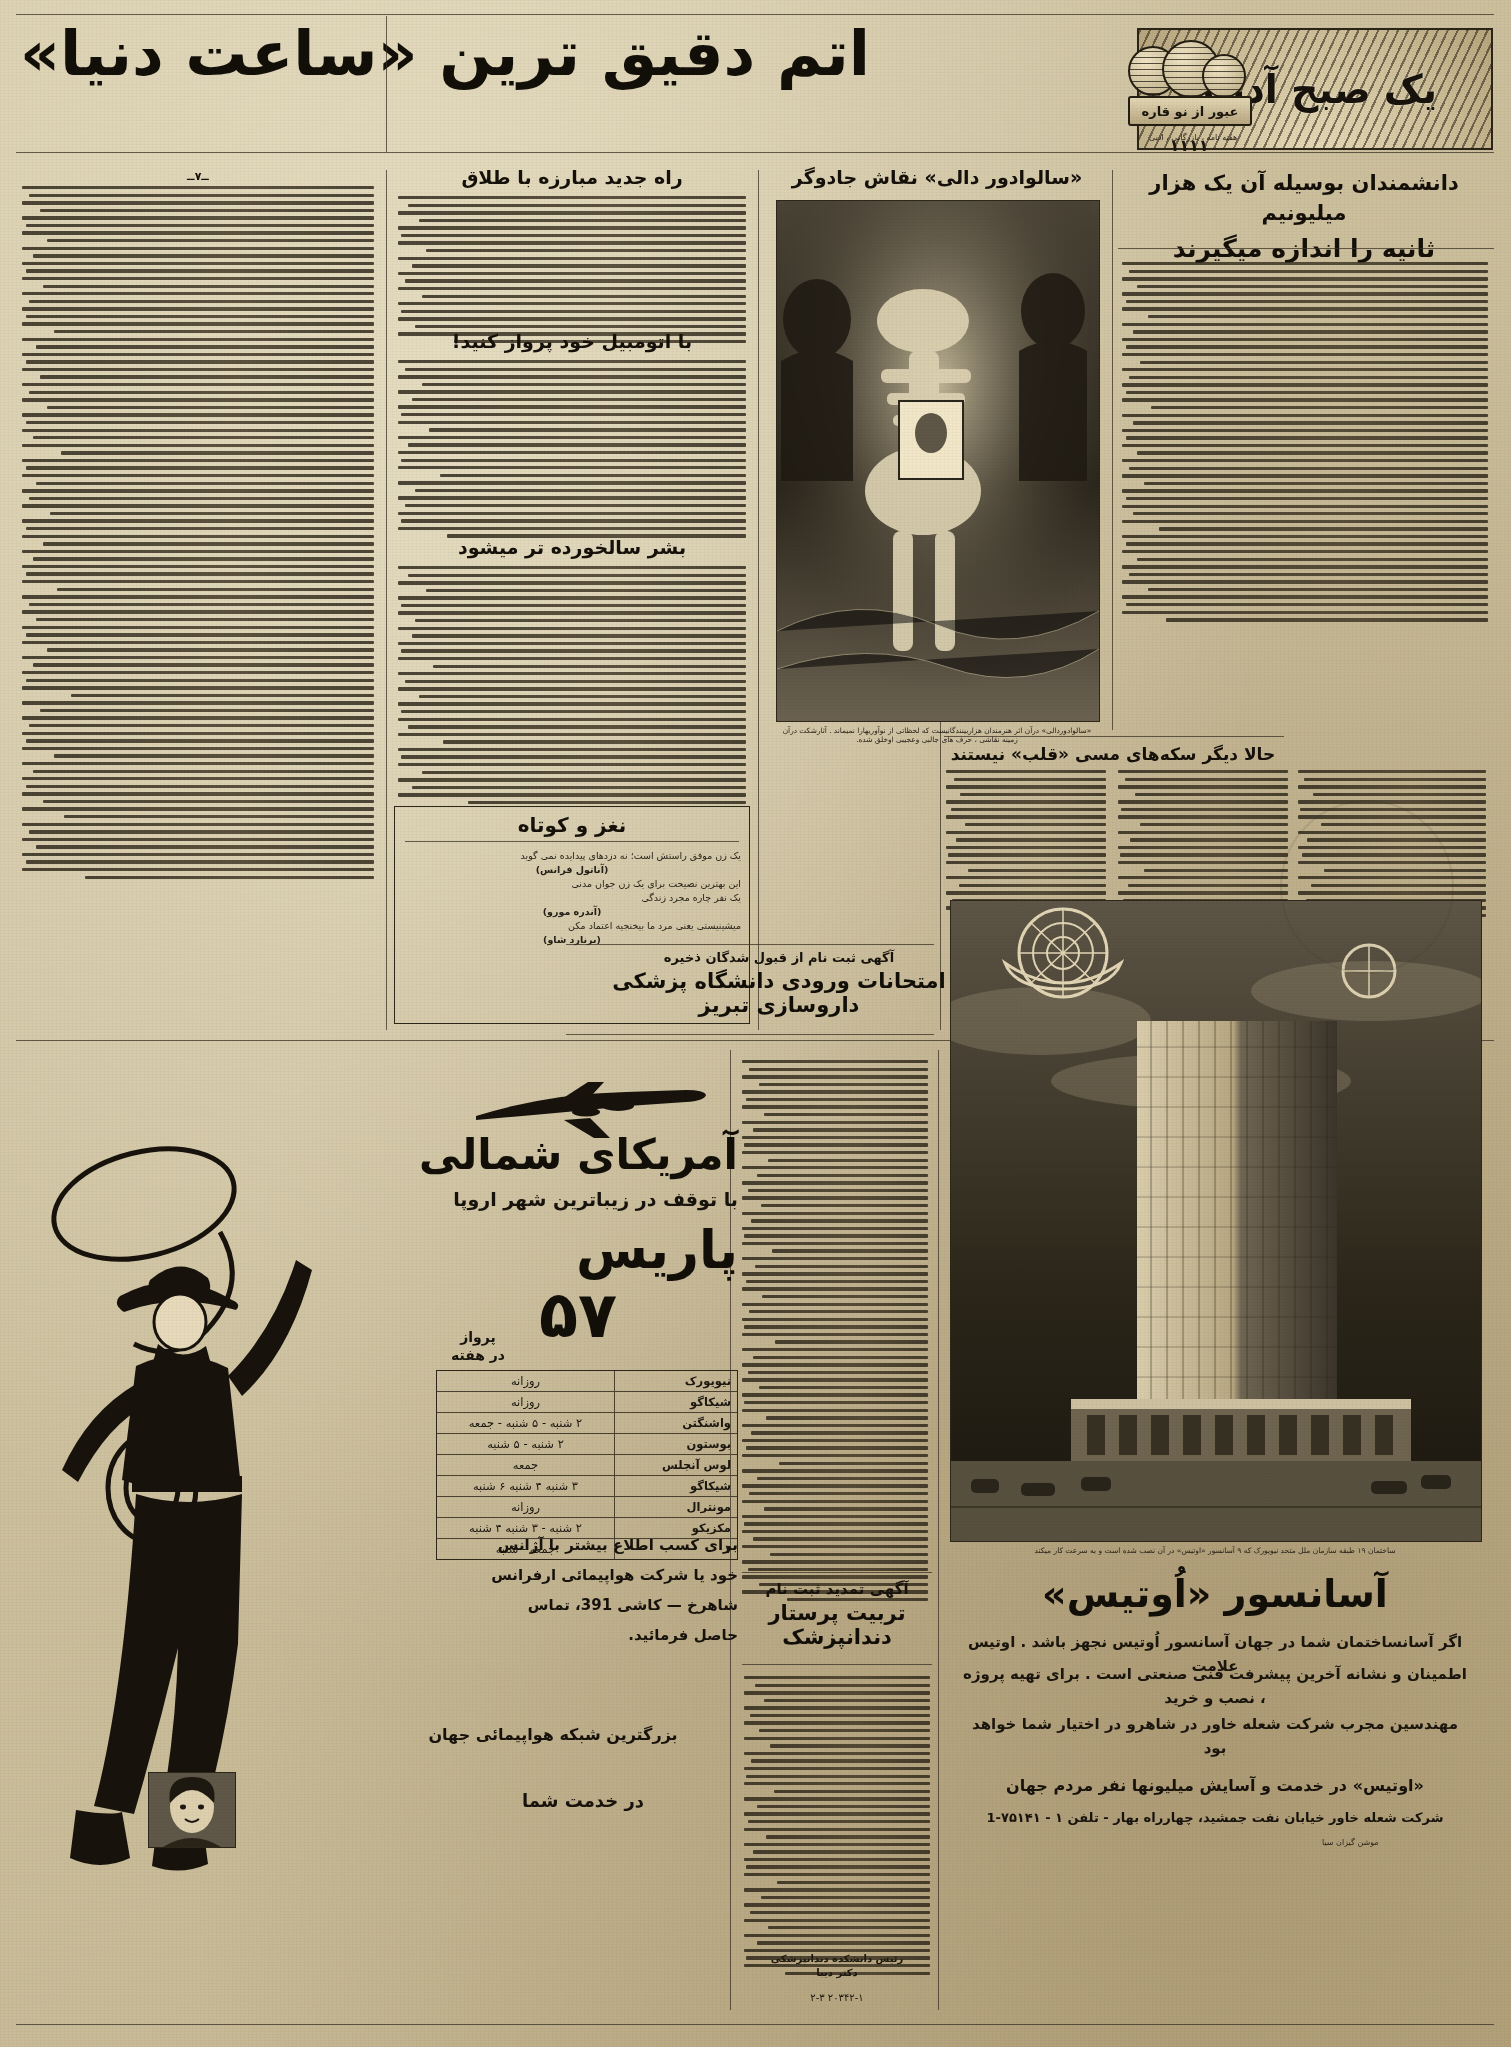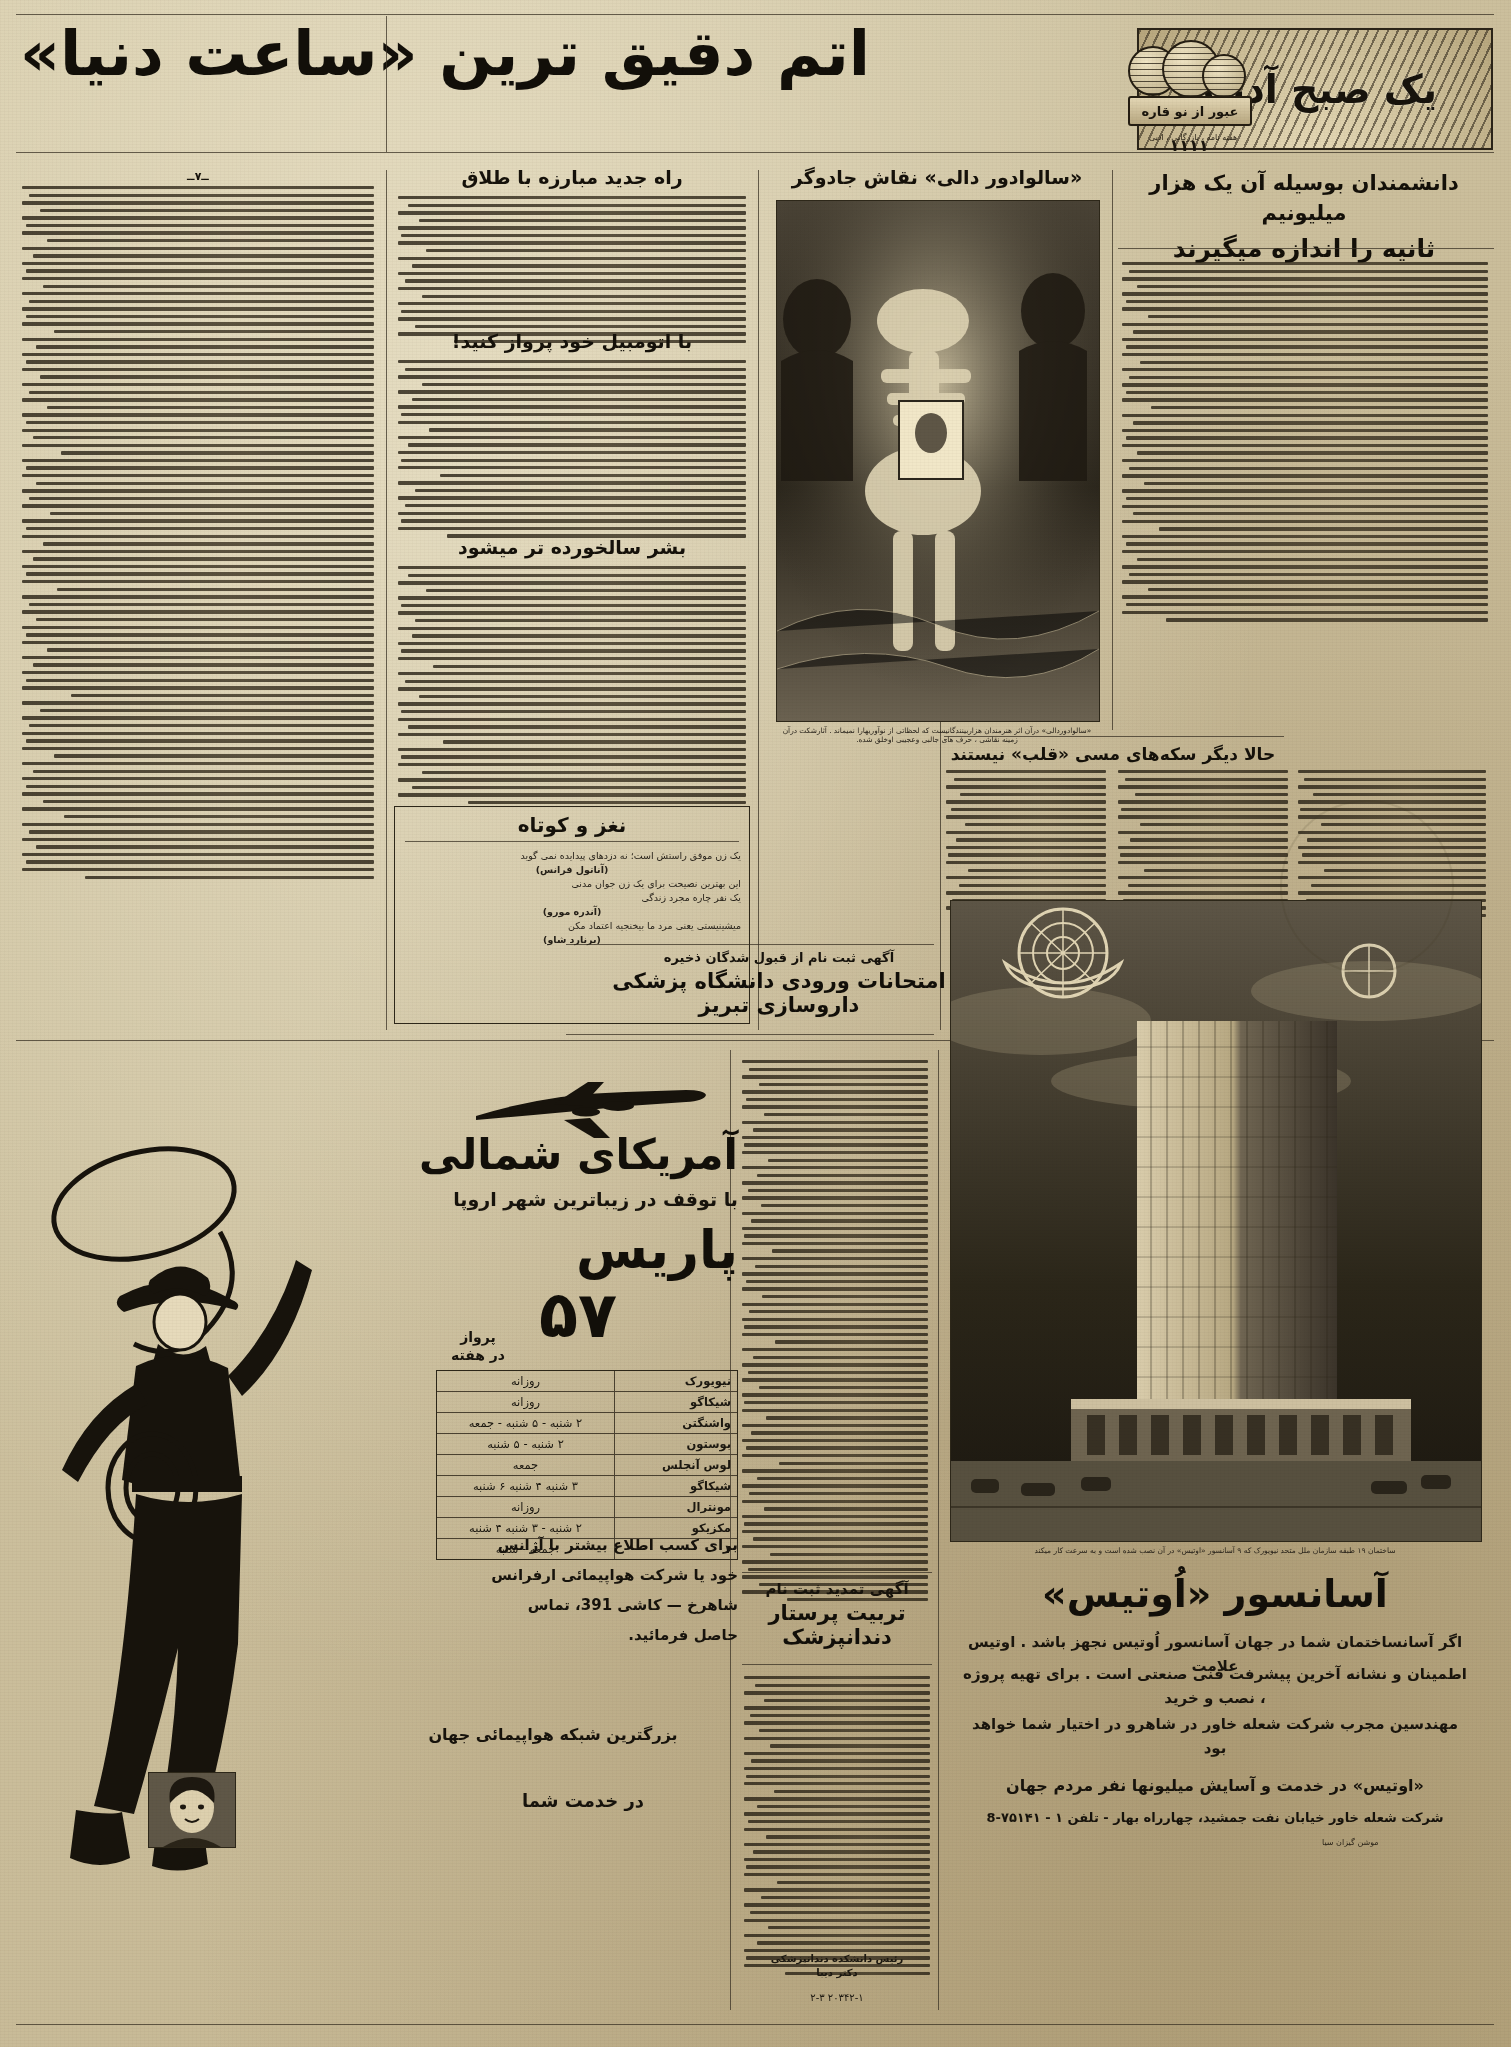--- a/index.html
+++ b/index.html
@@ -1019,19 +1019,19 @@
         </g>
       </svg>
     </div>
 
     <div class="otis-cap">ساختمان ۱۹ طبقه سازمان ملل متحد نیویورک که ۹ آسانسور «اوتیس» در آن نصب شده است و به سرعت کار میکند</div>
     <div class="otis-title">آسانسور «اُوتیس»</div>
     <div class="otis-line" style="top:730px;">اگر آسانساختمان شما در جهان آسانسور اُوتیس نجهز باشد . اوتیس علامت</div>
     <div class="otis-line" style="top:812px;">مهندسین مجرب شرکت شعله خاور در شاهرو در اختیار شما خواهد بود</div>
     <div class="otis-line" style="top:762px;">اطمینان و نشانه آخرین پیشرفت فنی صنعتی است . برای تهیه پروژه ، نصب و خرید</div>
     <div class="otis-foot" style="top:876px;font-size:16px;">«اوتیس» در خدمت و آسایش میلیونها نفر مردم جهان</div>
-    <div class="otis-foot" style="top:910px;font-size:13px;">شرکت شعله خاور خیابان نفت جمشید، چهارراه بهار - تلفن ۱ - ۷۵۱۴۱-8</div>
+    <div class="otis-foot" style="top:910px;font-size:13px;">شرکت شعله خاور خیابان نفت جمشید، چهارراه بهار - تلفن ۱ - ۷۵۱۴۱-1</div>
     <div style="position:absolute;left:380px;top:938px;width:150px;text-align:left;font-size:8px;color:#2b2418;">موشن گیزان سیا</div>
   </div>
 
   <div class="stamp"></div>
 </div>
 <div class="noise"></div>
 
 </body></html>

